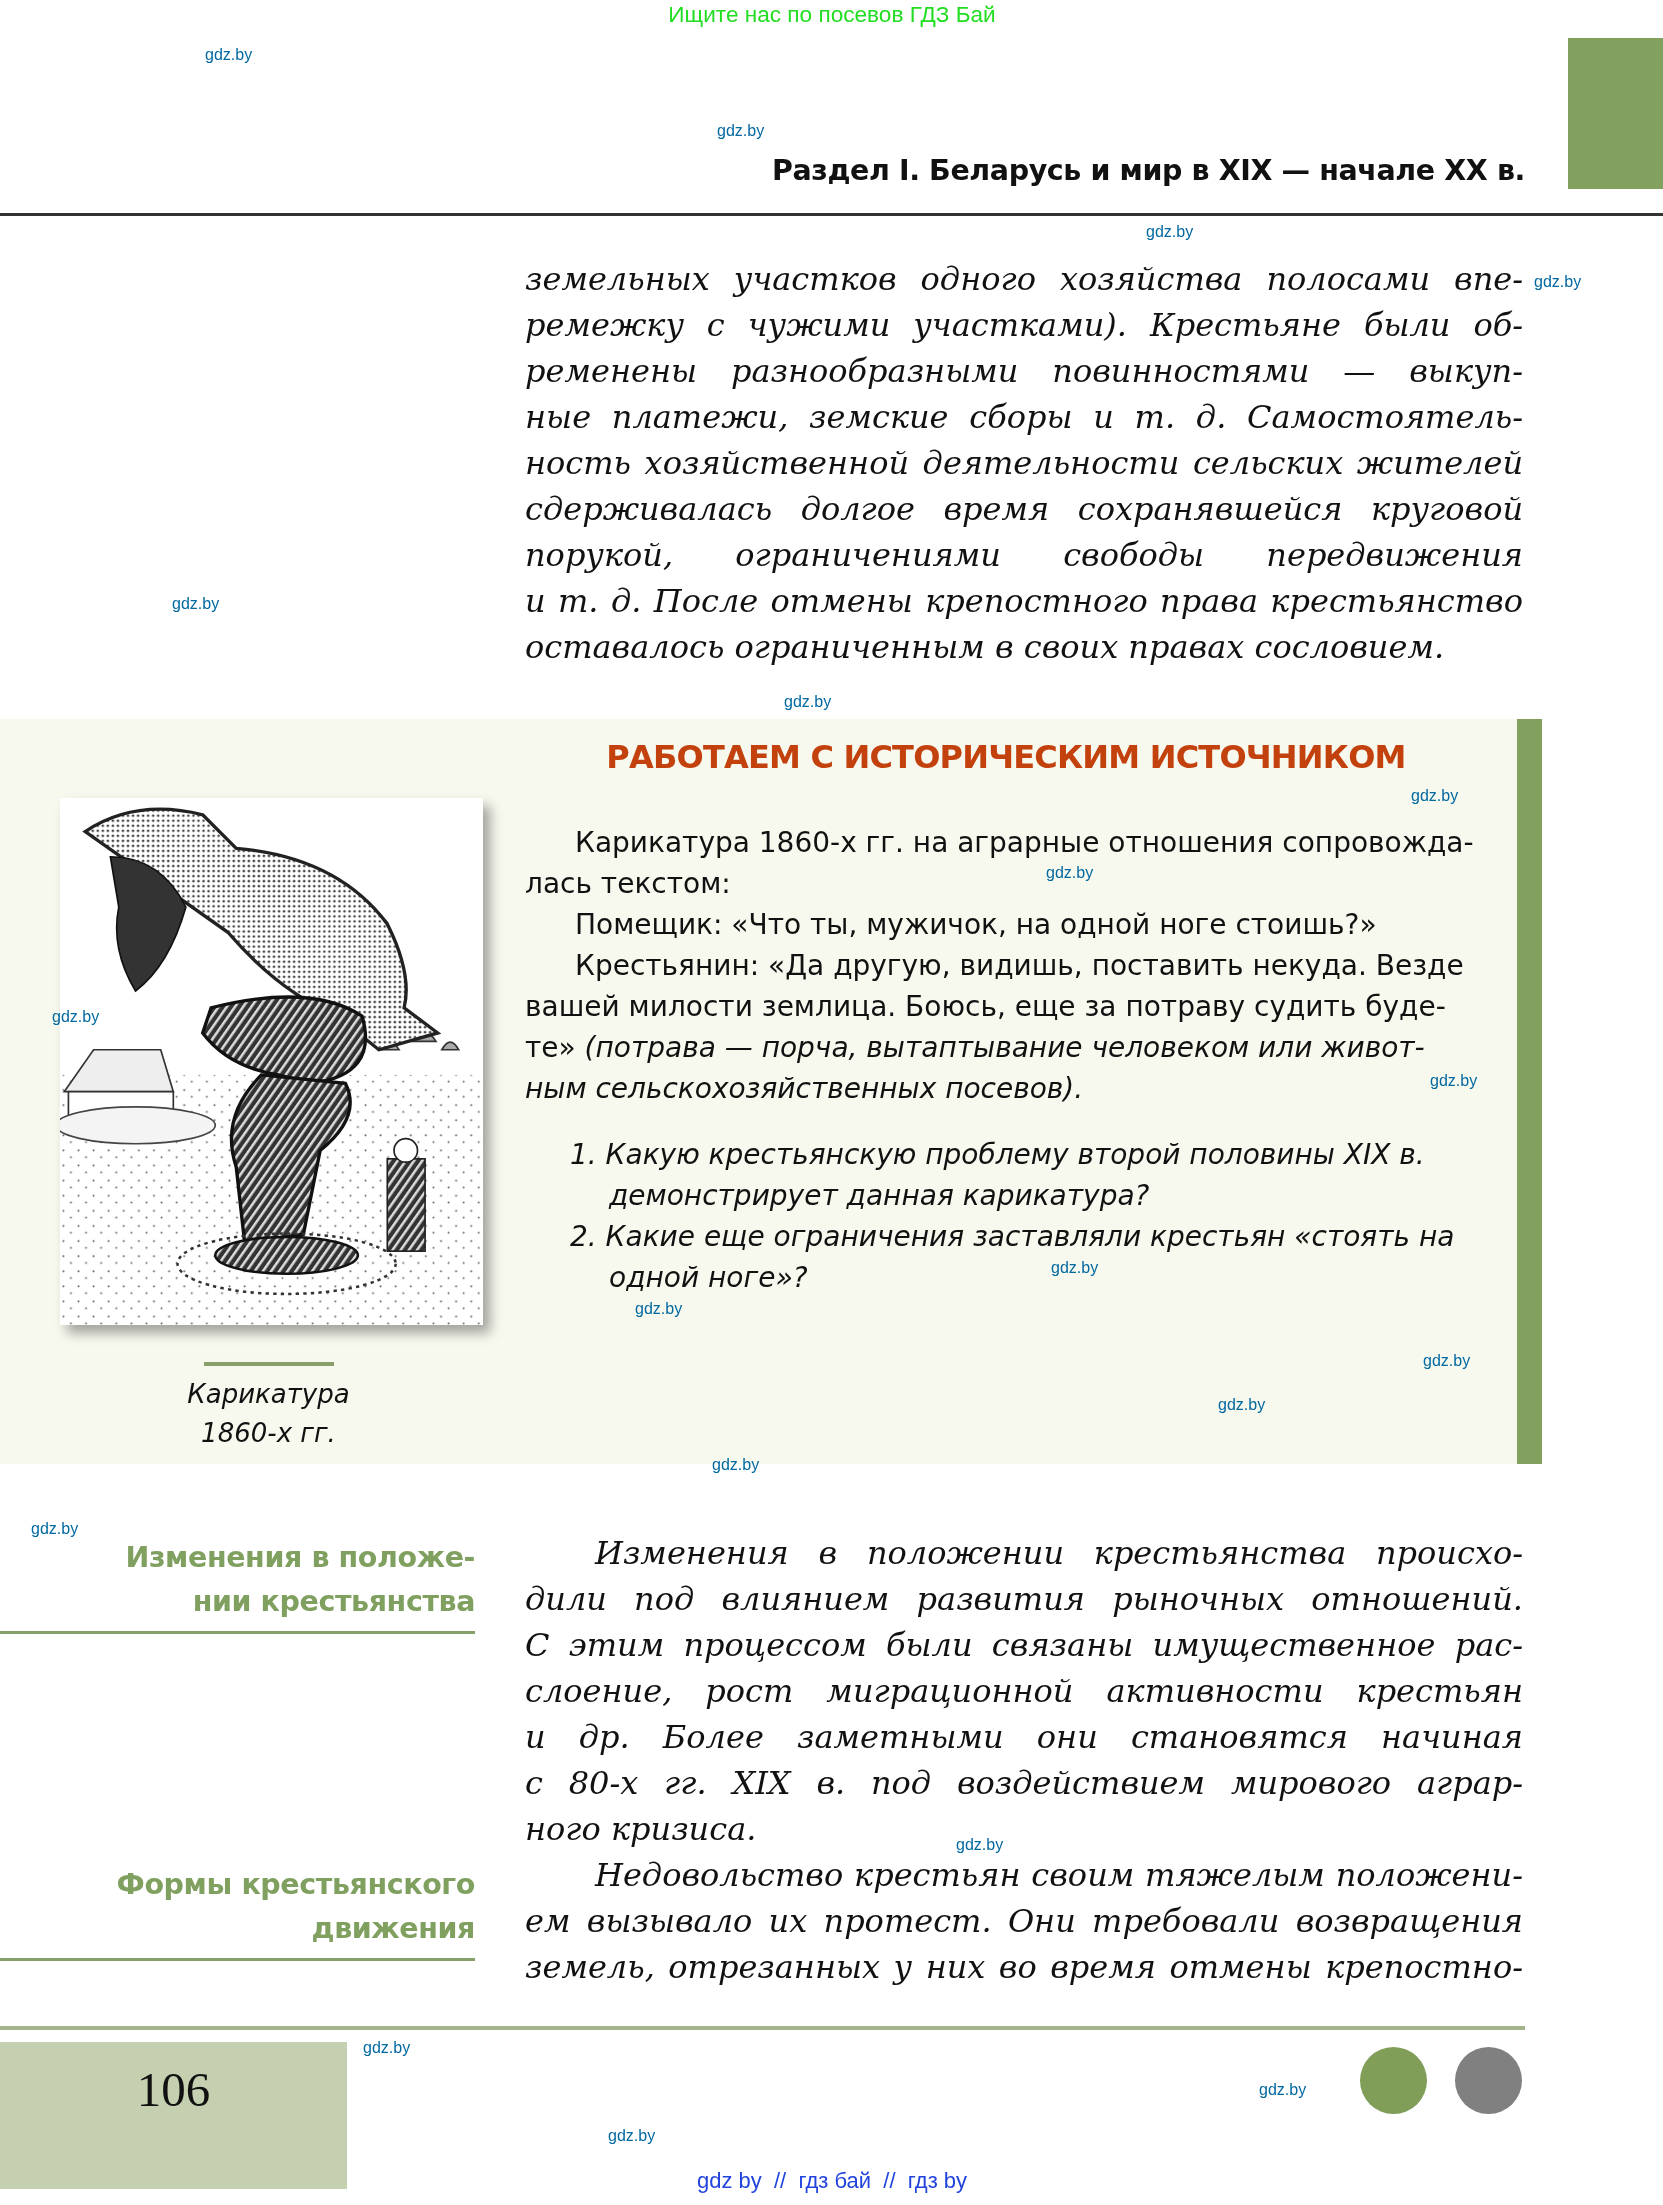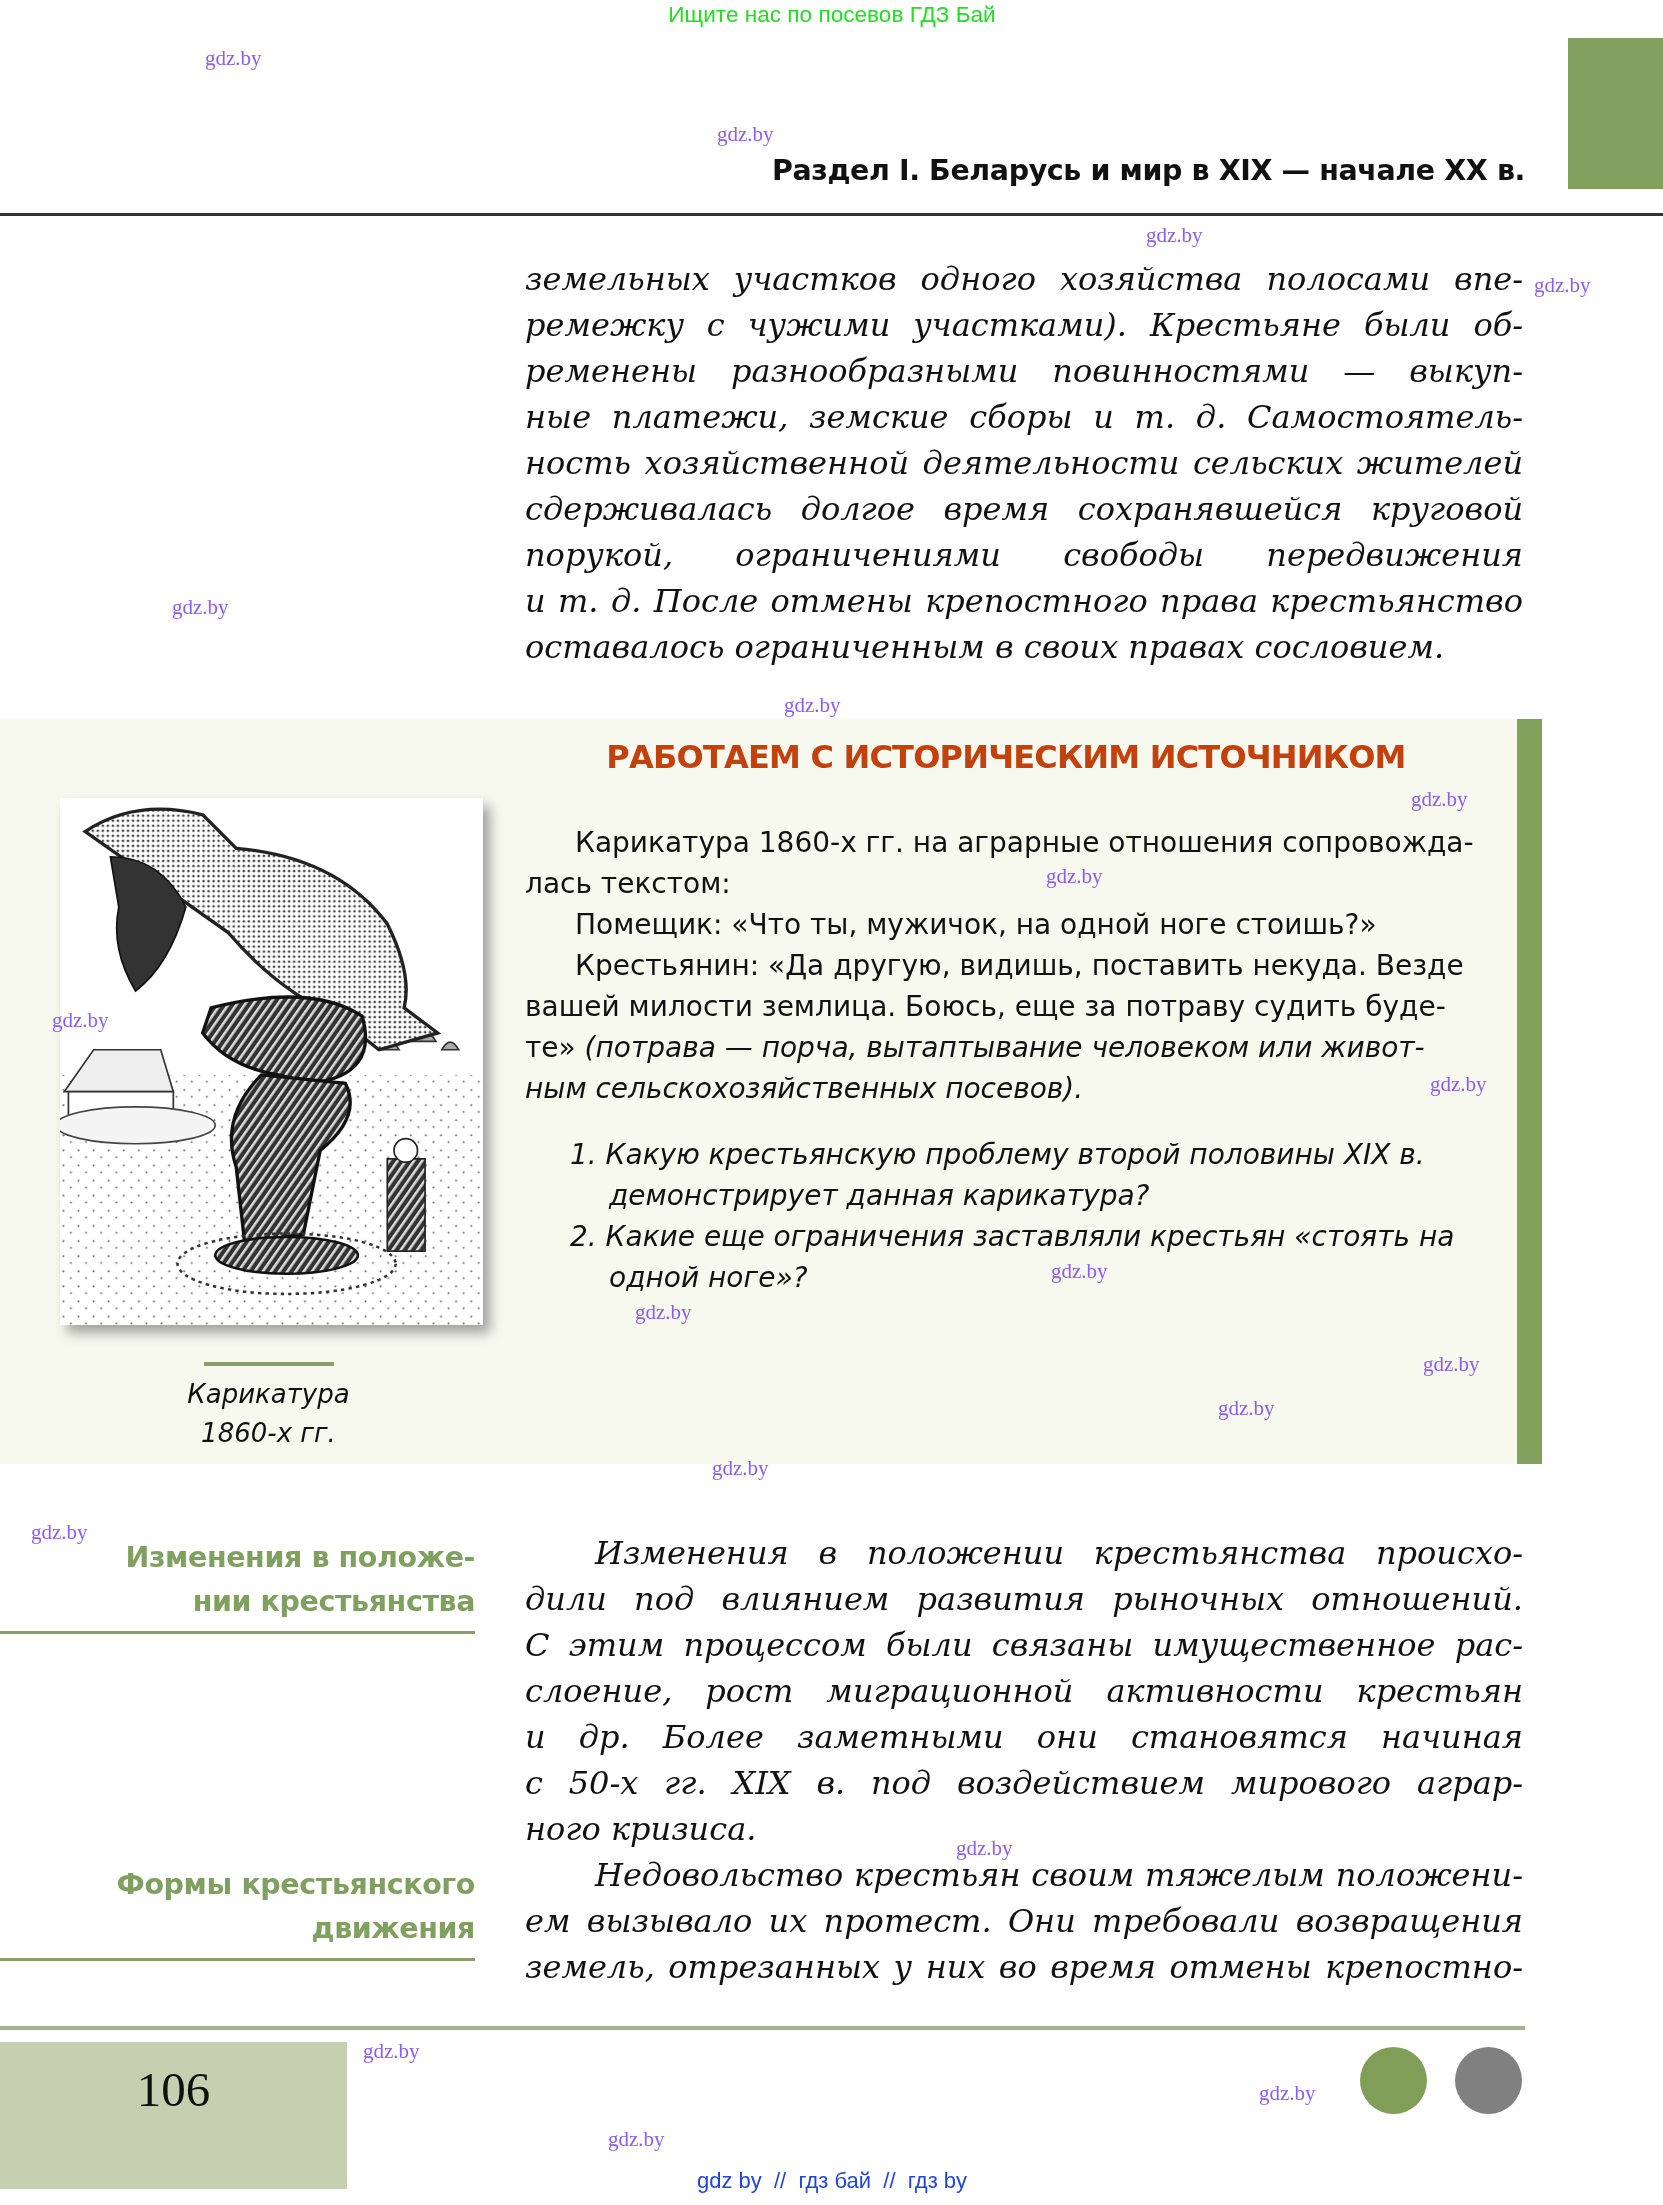--- a/index.html
+++ b/index.html
@@ -1,18 +1,18 @@
 <!DOCTYPE html>
 <html style="font-size:13.4px"><head>
 <meta charset="utf-8">
 <style>
   html, body { margin: 0; padding: 0; }
   body { width: 1664px; height: 2205px; position: relative; background: #ffffff; overflow: hidden; font-family: "DejaVu Sans", sans-serif; color: #111; }
   .abs { position: absolute; }
-  .wm { position: absolute; font-family: Liberation Serif, serif; font-size: 21px; color: #8b5cf6; white-space: nowrap; }
+  .wm { position: absolute; font-family: Liberation Sans, sans-serif; font-size: 16px; color: #0369a1; white-space: nowrap; }
   .top-banner { left: 0; width: 1664px; top: 1.7px; text-align: center; font-family: "Liberation Sans", sans-serif; font-size: 22.6px; color: #22dd22; }
   .corner-block { left: 1568px; top: 38px; width: 96px; height: 151px; background: #82a05e; }
   .running-head { right: 139px; top: 154px; font-family: "DejaVu Sans", sans-serif; font-weight: bold; font-size: 28.5px; color: #111; letter-spacing: -0.4px; white-space: nowrap; }
   .head-rule { left: 0; top: 213px; width: 1664px; height: 2.5px; background: #333; }
 
   .body-text { font-family: "DejaVu Serif", serif; font-size: 32px; line-height: 46px; color: #111; text-align: justify; text-align-last: justify; }
   .body-text .ln { display: block; height: 46px; white-space: nowrap; overflow: hidden; font-style: italic; }
   .para1 { left: 525px; top: 256px; width: 998px; }
 
   .source-box { left: 0; top: 719px; width: 1541px; height: 745px; background: #f7f8ee; }
@@ -138,21 +138,21 @@
   <div>движения</div>
 </div>
 <div class="abs side-rule" style="top:1958px"></div>
 
 <div class="abs body-text para2">
   <span class="ln" style="padding-left:70px">Изменения в положении крестьянства происхо-</span>
   <span class="ln">дили под влиянием развития рыночных отношений.</span>
   <span class="ln">С этим процессом были связаны имущественное рас-</span>
   <span class="ln">слоение, рост миграционной активности крестьян</span>
   <span class="ln">и др. Более заметными они становятся начиная</span>
-  <span class="ln">с 50-х гг. XIX в. под воздействием мирового аграр-</span>
+  <span class="ln">с 80-х гг. XIX в. под воздействием мирового аграр-</span>
   <span class="ln" style="text-align-last:left">ного кризиса.</span>
   <span class="ln" style="padding-left:70px">Недовольство крестьян своим тяжелым положени-</span>
   <span class="ln">ем вызывало их  протест. Они требовали возвращения</span>
   <span class="ln">земель, отрезанных у них во время отмены крепостно-</span>
 </div>
 
 <div class="abs foot-rule"></div>
 <div class="abs page-box"></div>
 <div class="abs page-num">106</div>
 <div class="abs dot dot-green"></div>

